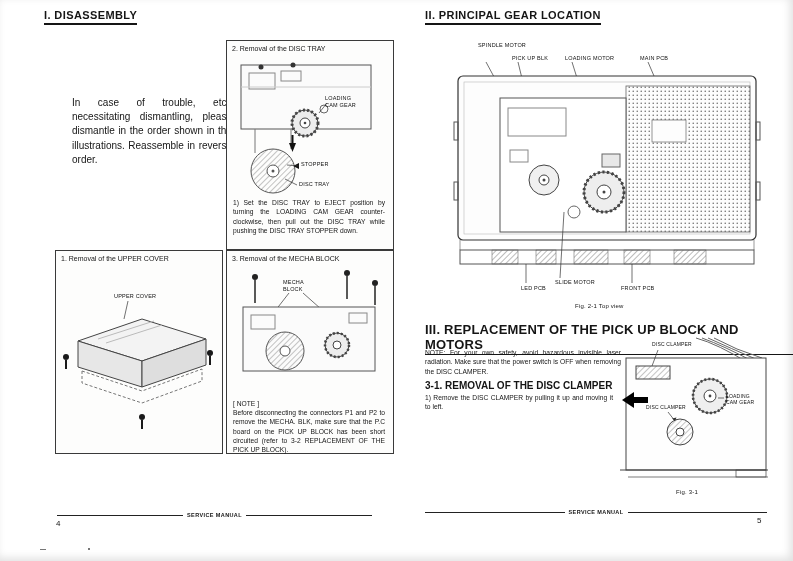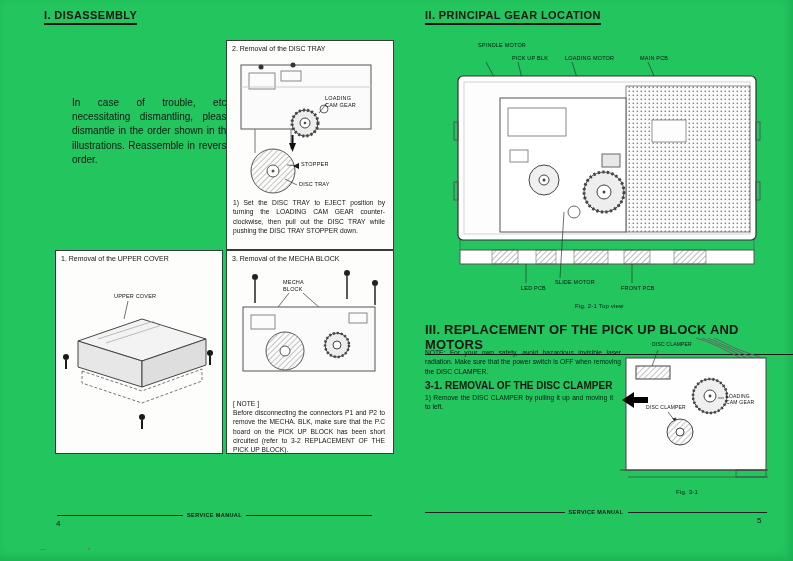--- a/index.html
+++ b/index.html
@@ -1,16 +1,16 @@
 <!DOCTYPE html>
 <html><head>
 <meta charset="utf-8">
 <style>
   html,body{margin:0;padding:0;background:#8f8f8f;}
-  .sheet{position:relative;width:793px;height:561px;background:#22c55e;
+  .sheet{position:relative;width:793px;height:561px;background:#ffffff;
          font-family:"Liberation Sans",sans-serif;color:#151515;overflow:hidden;
          box-shadow:inset -3px -3px 8px rgba(0,0,0,.12);}
   h1.sec{position:absolute;margin:0;font-size:11px;font-weight:bold;letter-spacing:.4px;
          border-bottom:2px solid #151515;padding-bottom:2px;display:inline-block;}
   h2.sec{position:absolute;margin:0;font-size:13px;font-weight:bold;letter-spacing:.2px;
          border-bottom:1.5px solid #151515;padding-bottom:2px;display:inline-block;}
   h3.sub{position:absolute;margin:0;font-size:10px;font-weight:bold;}
   p.body{position:absolute;margin:12px;font-size:10px;line-height:1.42;text-align:justify;}
   p.small{position:absolute;margin:0;font-size:6.7px;line-height:1.38;text-align:justify;}
   .box{position:absolute;border:1px solid #3a3a3a;background:#fdfdfc;}

